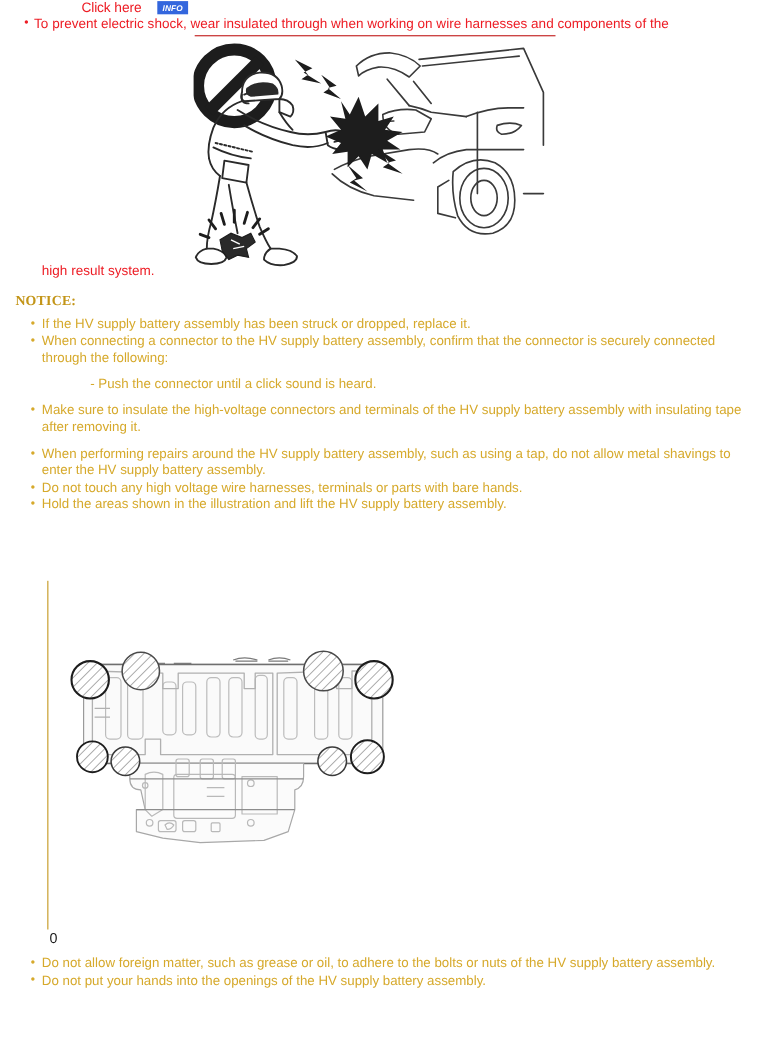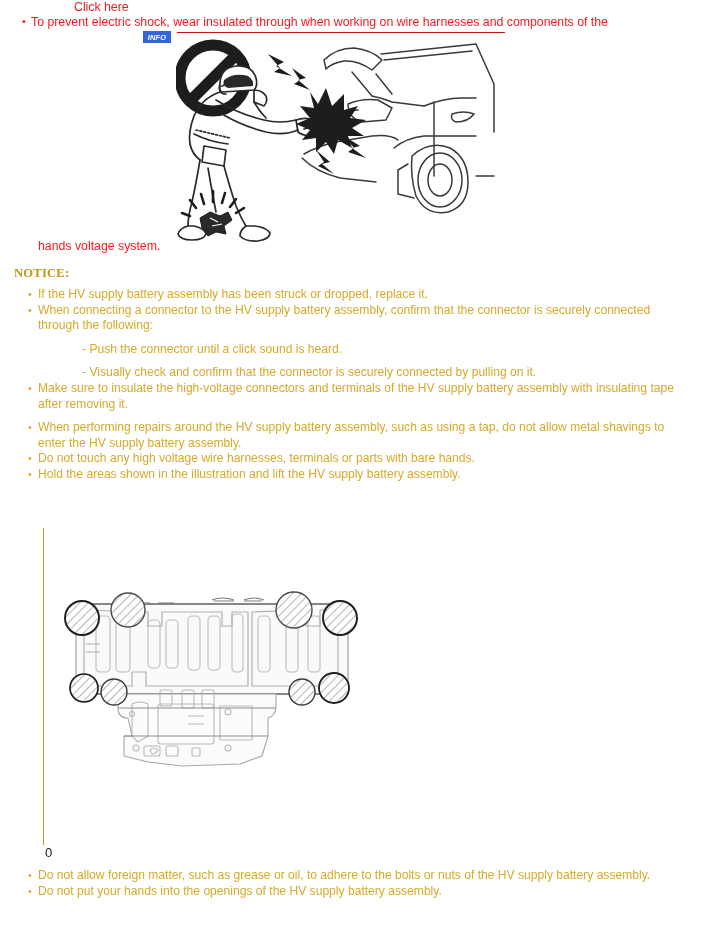--- a/index.html
+++ b/index.html
@@ -40,21 +40,20 @@
     height: 12px;
     background: #3366DD;
     color: #ffffff;
     font-size: 7.5px;
     font-weight: bold;
     font-style: italic;
     display: flex;
     align-items: center;
     justify-content: center;
     letter-spacing: 0.2px;
-    margin-top: 30px;
   }
 
   
   .red-bullet-line {
     position: absolute;
     left: 22px;
     top: 14px;
     width: 680px;
     font-size: 12.3px;
     color: #ED1C24;
@@ -297,21 +296,21 @@
         <line x1="54" y1="171" x2="60" y2="163"></line>
         <line x1="60" y1="177" x2="68" y2="172"></line>
         <line x1="14" y1="180" x2="6" y2="177"></line>
       </g>
       <path d="M24 182 L 34 176 L 44 180 L 52 176 L 56 184 L 48 190 L 50 198 L 40 196 L 32 200 L 26 192 Z" fill="#2a2a2a" stroke="#1d1d1d" stroke-width="1"></path>
       <path d="M34 182 L 42 186 M 36 190 L 46 188" stroke="#ffffff" stroke-width="1.2" fill="none"></path>
     </g>
   </svg>
 </div>
 
-<div class="continuation">hands voltage system.</div>
+<div class="continuation">high result system.</div>
 
 <div class="notice-heading">NOTICE:</div>
 
 <div class="notice-body">
 
   <div class="nb-item">
     <span class="nb-bullet">•</span>
     <span class="nb-text">If the HV supply battery assembly has been struck or dropped, replace it.</span>
   </div>
 
@@ -321,23 +320,20 @@
   </div>
 
   <div class="nb-gap"></div>
 
   <div class="nb-item">
     <span class="nb-sub">- Push the connector until a click sound is heard.</span>
   </div>
 
   <div class="nb-gap"></div>
 
-  <div class="nb-item">
-    <span class="nb-sub">- Visually check and confirm that the connector is securely connected by pulling on it.</span>
-  </div>
 
   <div class="nb-item">
     <span class="nb-bullet">•</span>
     <span class="nb-text">Make sure to insulate the high-voltage connectors and terminals of the HV supply battery assembly with insulating tape after removing it.</span>
   </div>
 
   <div class="nb-gap"></div>
 
 
   <div class="nb-item">

